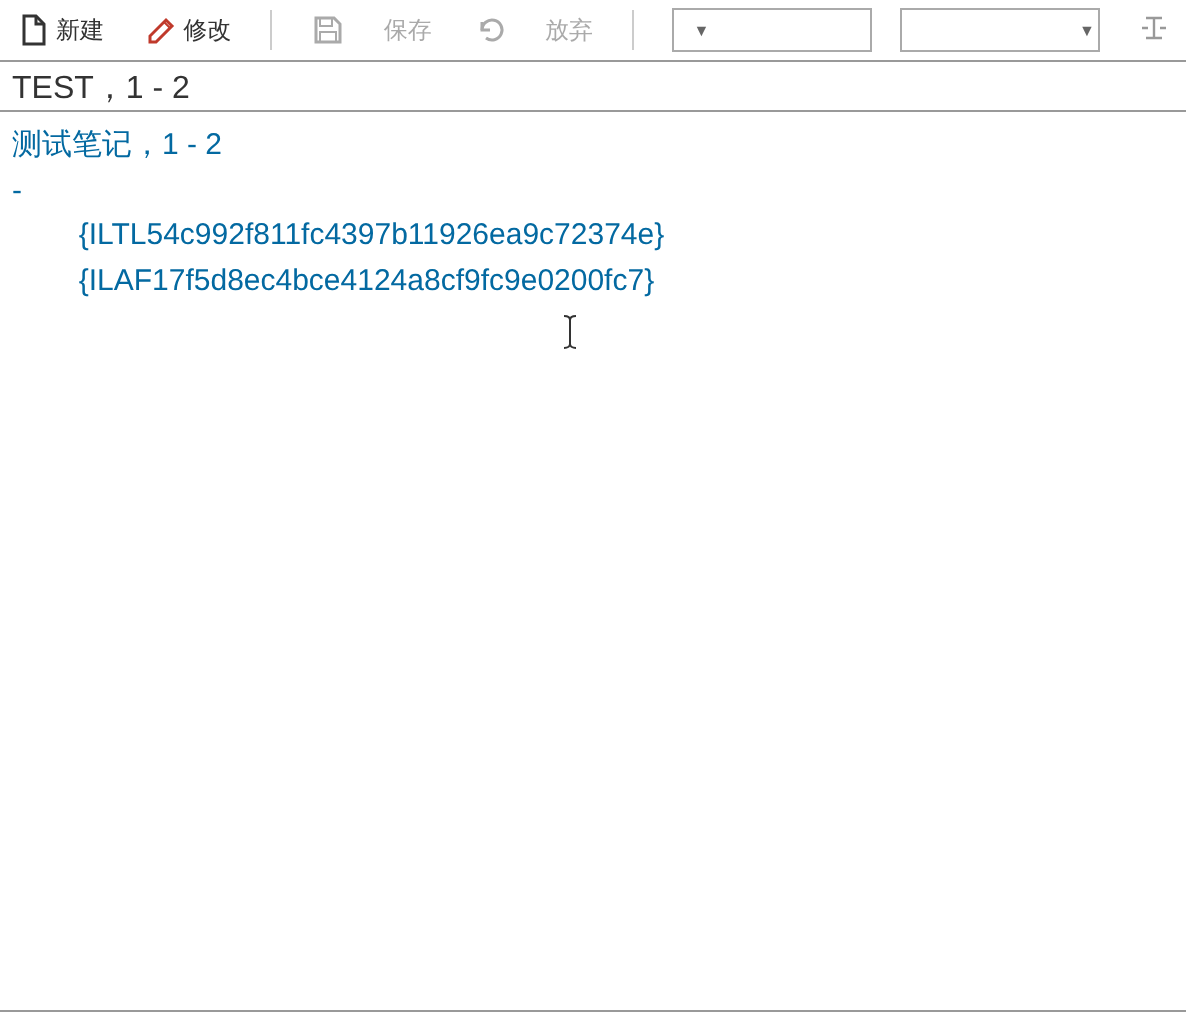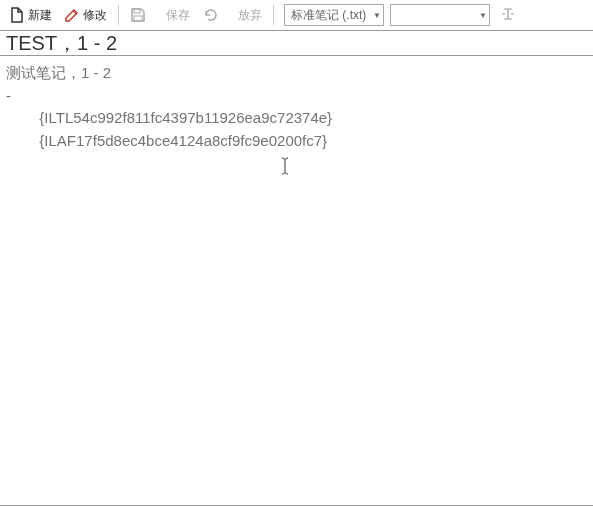--- a/index.html
+++ b/index.html
@@ -15,20 +15,21 @@
       width: 593px;
       height: 506px;
       overflow: hidden;
     }
     .toolbar {
       height: 30px;
       display: flex;
       align-items: center;
       padding: 0 4px;
       gap: 2px;
+      justify-content: space-between;
     }
     .toolbar-btn {
       display: flex;
       align-items: center;
       gap: 3px;
       padding: 2px 5px;
       font-size: 12px;
       cursor: pointer;
       color: #333;
     }
@@ -80,31 +81,31 @@
       cursor: pointer;
       color: #999;
       display: flex;
       align-items: center;
     }
     .title-bar {
       height: 26px;
       border-top: 1px solid #999;
       border-bottom: 1px solid #999;
       display: flex;
-      align-items: center;
+      align-items: flex-end;
       padding: 0 6px;
-      font-size: 20px;
+      font-size: 16px;
       color: #333;
       font-family: "SimSun", sans-serif;
     }
     .content {
       padding: 6px 6px;
       font-size: 15px;
       line-height: 1.5;
-      color: #737373;
+      color: #0369a1;
       font-family: "SimSun", sans-serif;
       position: relative;
       height: calc(100% - 56px);
       border-bottom: 1px solid #999;
     }
     .content-line {
       white-space: pre;
     }
     .text-cursor {
       position: absolute;
@@ -152,21 +153,20 @@
     <span class="icon">
       <svg width="16" height="16" viewBox="0 0 16 16">
         <path d="M4 8 A5 5 0 1 1 6 12" fill="none" stroke="#aaa" stroke-width="1.5"></path>
         <path d="M4 4 L4 8 L8 8" fill="none" stroke="#aaa" stroke-width="1.5"></path>
       </svg>
     </span>
     <span>放弃</span>
   </div>
   <div class="separator"></div>
   <div class="dropdown dropdown1">
-    <span>标准笔记 (.txt)</span>
     <span class="arrow">▼</span>
   </div>
   <div class="dropdown dropdown2">
     <span></span>
     <span class="arrow">▼</span>
   </div>
   <div class="cursor-btn">
     <span>
       <svg width="16" height="16" viewBox="0 0 16 16">
         <path d="M4 3 L8 3 M8 3 L12 3 M8 3 L8 13 M4 13 L8 13 M8 13 L12 13 M2 8 L5 8 M11 8 L14 8" stroke="#999" stroke-width="1.2" fill="none"></path>

